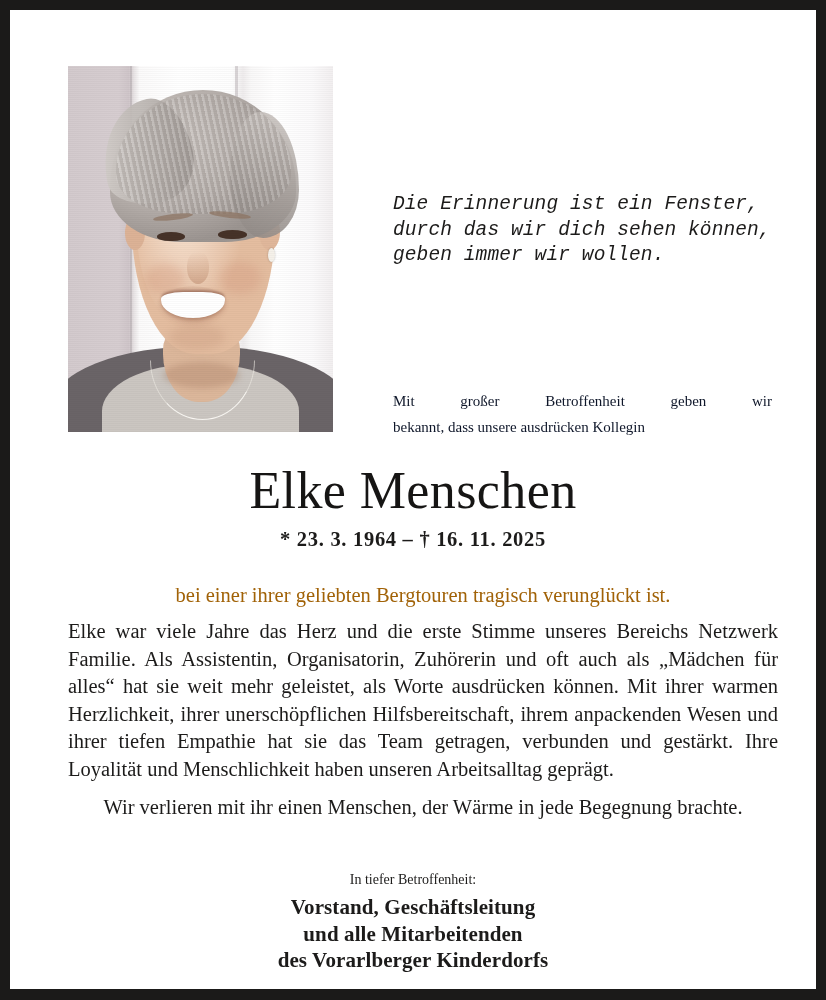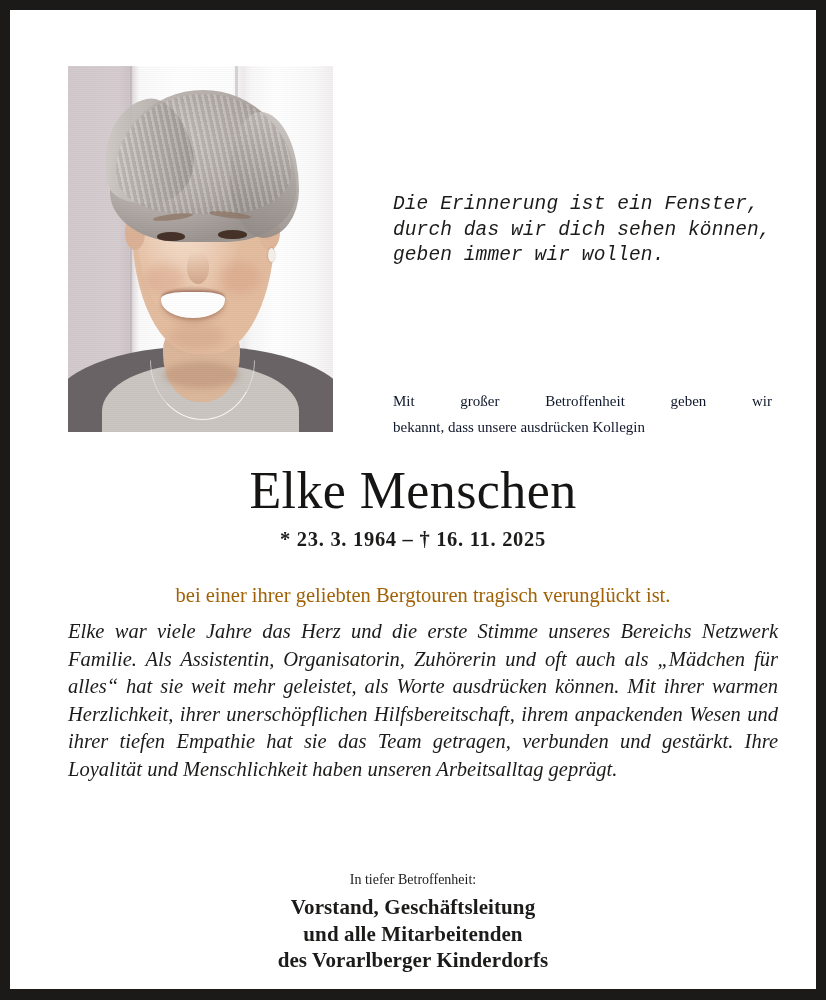--- a/index.html
+++ b/index.html
@@ -287,21 +287,21 @@
   }
   .para {
     position: absolute;
     left: 58px;
     width: 710px;
     font-size: 20.5px;
     line-height: 27.5px;
     color: #1c1b1a;
     text-align: justify;
   }
-  .para.p1 { top: 608px; font-style: italic; }
+  .para.p1 { top: 608px; }
   .para.p2 { top: 784px; text-align: center; }
 
   
   .closing {
     position: absolute;
     left: 0;
     right: 0;
     top: 856px;
     text-align: center;
     color: #1c1b1a;
@@ -362,20 +362,21 @@
       <div class="l1">Mit großer Betroffenheit geben wir</div>
       <div class="l2">bekannt, dass unsere ausdrücken Kollegin</div>
     </div>
 
     <div class="name">Elke Menschen</div>
     <div class="dates">* 23. 3. 1964 – † 16. 11. 2025</div>
 
     <div class="lead">bei einer ihrer geliebten Bergtouren tragisch verunglückt ist.</div>
 
     <div class="para p1">Elke war viele Jahre das Herz und die erste Stimme unseres Bereichs Netzwerk Familie. Als Assistentin, Organisatorin, Zuhörerin und oft auch als „Mädchen für alles“ hat sie weit mehr geleistet, als Worte ausdrücken können. Mit ihrer warmen Herzlichkeit, ihrer unerschöpflichen Hilfsbereitschaft, ihrem anpackenden Wesen und ihrer tiefen Empathie hat sie das Team getragen, verbunden und gestärkt. Ihre Loyalität und Menschlichkeit haben unseren Arbeitsalltag geprägt.</div>
+    <div class="para p2">Wir verlieren mit ihr einen Menschen, der Wärme in jede Begegnung brachte.</div>
 
     <div class="closing">
       <div class="intro">In tiefer Betroffenheit:</div>
       <div class="org">
         <div>Vorstand, Geschäftsleitung</div>
         <div>und alle Mitarbeitenden</div>
         <div>des Vorarlberger Kinderdorfs</div>
       </div>
     </div>
 

